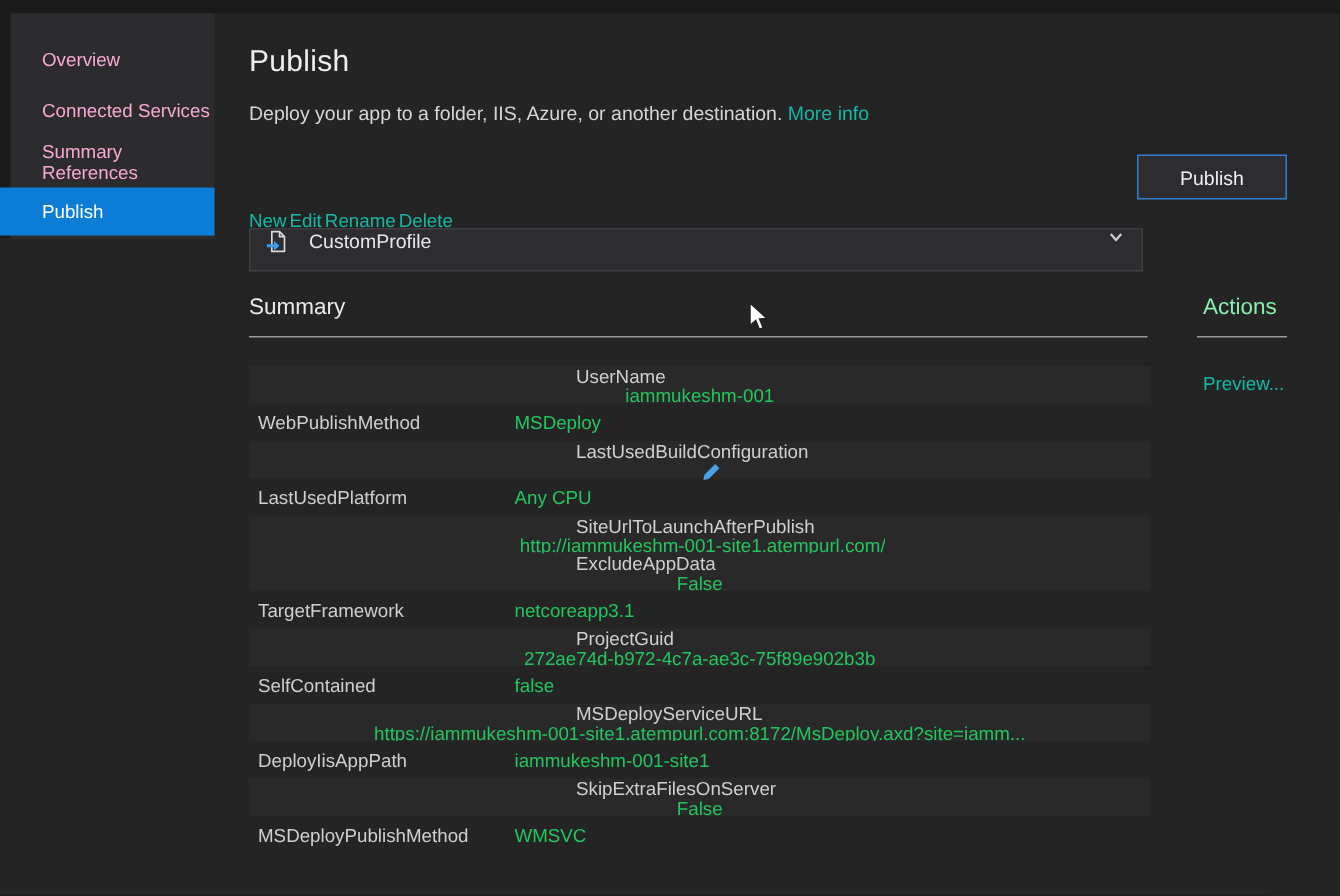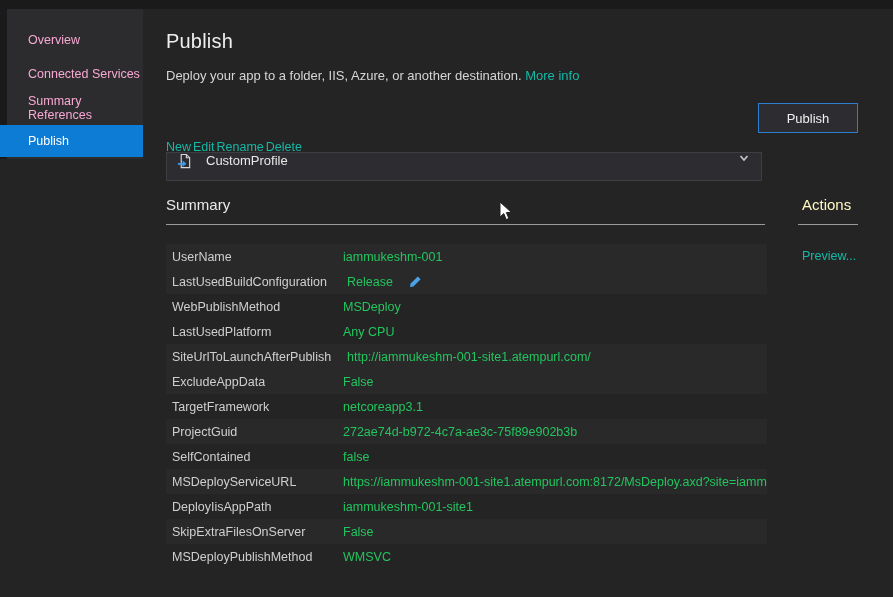--- a/index.html
+++ b/index.html
@@ -29,28 +29,28 @@
   .combo .combo-label{font-size:13px;color:#e8e8e8;flex:1 1 auto;}
   .combo .chev{width:10px;height:10px;flex:0 0 auto;margin-right:4px;}
   .publish-btn{position:absolute;left:758px;top:103px;width:100px;height:30px;background:#2d2d31;
          border:1px solid #2e7ccc;color:#f0f0f0;font-size:13px;display:flex;align-items:center;
          justify-content:center;cursor:pointer;}
   .profile-links{position:absolute;left:166px;top:140px;display:flex;gap:2px;font-size:12.5px;}
 
   
   .summary-head{position:absolute;left:166px;top:196px;font-size:15px;color:#eaeaea;}
   .summary-rule{position:absolute;left:166px;top:224px;width:599px;height:1px;background:#9a9a9a;}
-  .actions-head{position:absolute;left:802px;top:196px;font-size:15px;color:#fef9c3;}
+  .actions-head{position:absolute;left:802px;top:196px;font-size:15px;color:#86efac;}
   .actions-rule{position:absolute;left:798px;top:224px;width:60px;height:1px;background:#9a9a9a;}
   .preview-link{position:absolute;left:802px;top:249px;font-size:12.5px;}
 
   
   .rows{position:absolute;left:166px;top:244px;width:601px;}
   .summary-row{height:25px;display:flex;align-items:center;font-size:12.5px;}
-  .summary-row.alt{background:rgba(255,255,255,0.025);}
+  .summary-row.alt{background:rgba(255,255,255,0.025);flex-direction:column;}
   .summary-row .k{width:177px;padding-left:6px;color:#cfcfcf;flex:0 0 auto;}
   .summary-row .v{color:#22c55e;white-space:nowrap;overflow:hidden;text-overflow:ellipsis;
                   display:flex;align-items:center;}
   .summary-row .v.indent{padding-left:4px;}
   .pencil{width:14px;height:14px;margin-left:15px;cursor:pointer;flex:0 0 auto;}
 
   
   .cursor{position:absolute;left:499px;top:201px;width:14px;height:21px;pointer-events:none;}
 </style>
 </head>
@@ -110,35 +110,35 @@
   <div class="actions-rule"></div>
   <div class="preview-link link">Preview...</div>
 
   <div class="rows">
     <div class="summary-row alt">
       <span class="k">UserName</span>
       <span class="v">iammukeshm-001</span>
 
     </div>
 
+    <div class="summary-row">
+      <span class="k">WebPublishMethod</span>
+      <span class="v">MSDeploy</span>
+
+    </div>
+
     <div class="summary-row alt">
       <span class="k">LastUsedBuildConfiguration</span>
       <span class="v indent">Release</span>
       <svg class="pencil" viewBox="0 0 16 16">
         <path d="M11.2 1.6 L14.4 4.8 L6.2 13 L2.2 13.8 L3 9.8 Z" fill="#4aa3e8"></path>
       </svg>
     </div>
 
     <div class="summary-row">
-      <span class="k">WebPublishMethod</span>
-      <span class="v">MSDeploy</span>
-
-    </div>
-
-    <div class="summary-row">
       <span class="k">LastUsedPlatform</span>
       <span class="v">Any CPU</span>
 
     </div>
 
     <div class="summary-row alt">
       <span class="k">SiteUrlToLaunchAfterPublish</span>
       <span class="v indent">http://iammukeshm-001-site1.atempurl.com/</span>
 
     </div>

